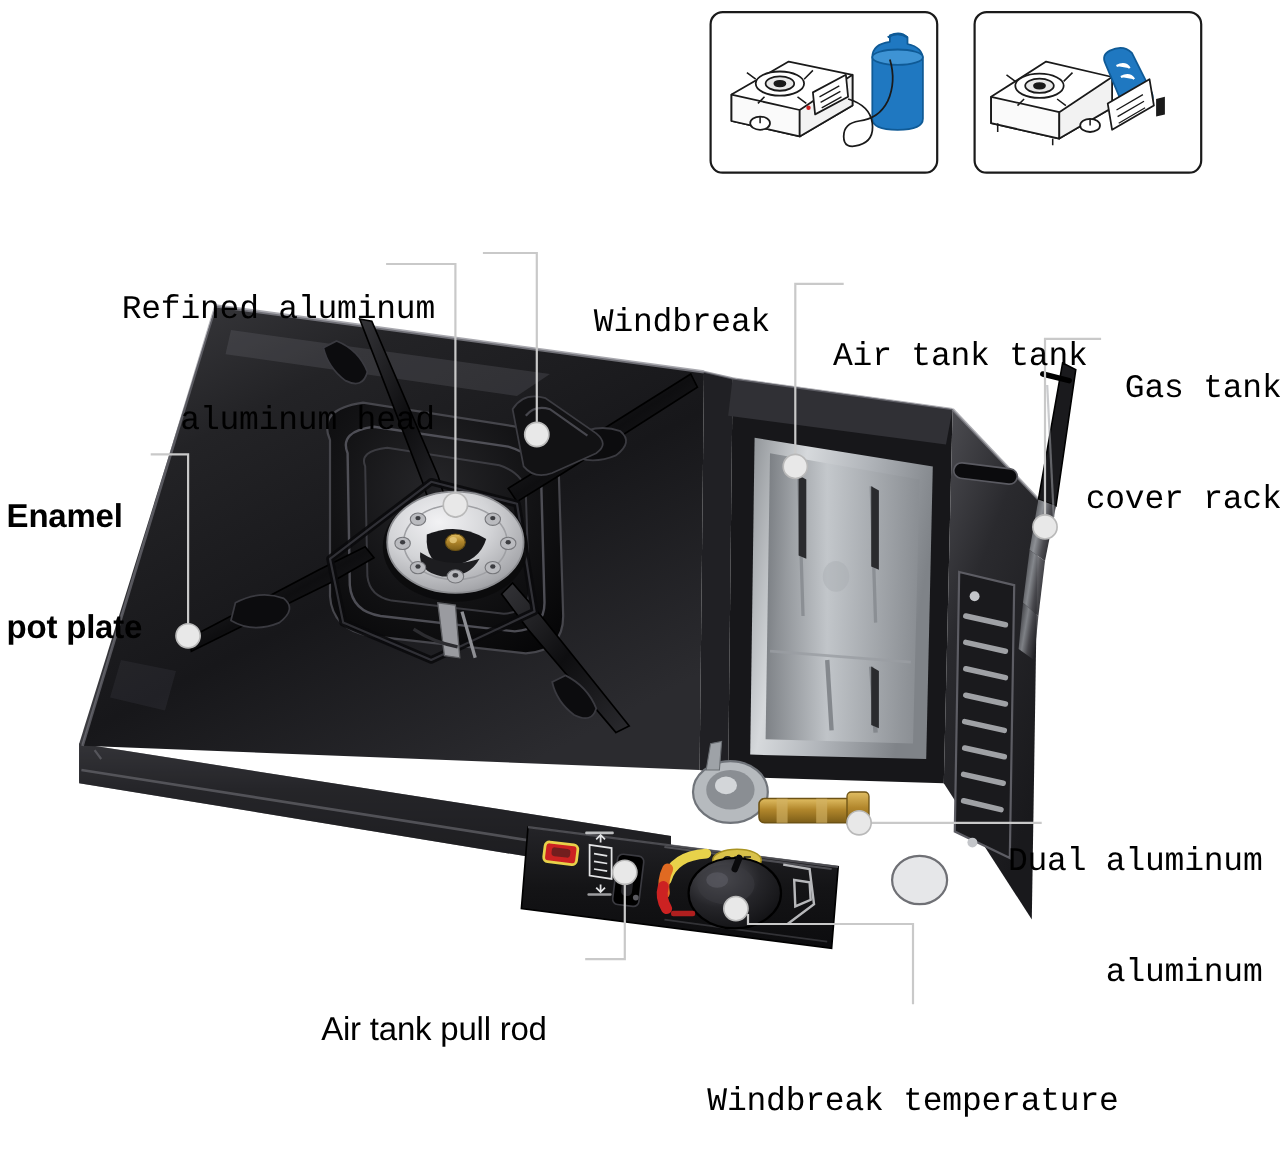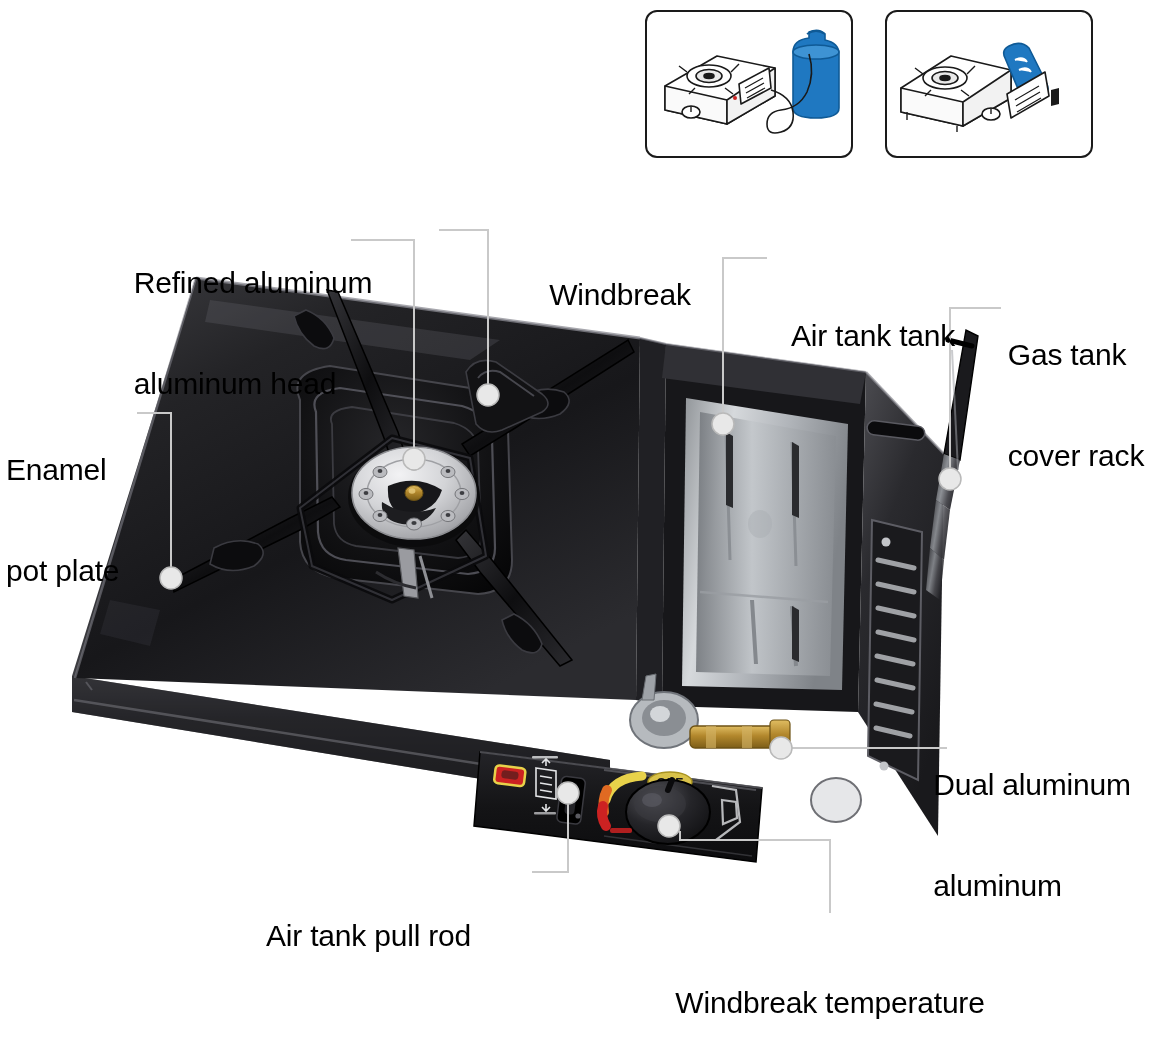--- a/index.html
+++ b/index.html
@@ -40,21 +40,21 @@
 
   
   .callout {
     position: absolute;
     color: #000000;
     font-size: 30px;
     line-height: 1.13;
     white-space: pre;
     letter-spacing: -0.2px;
   }
-  .callout.ctr { text-align: left; }
+  .callout.ctr { text-align: right; font-family: Liberation Mono, monospace; }
   .callout.lft { text-align: left; }
 
   
   #leaders {
     position: absolute;
     left: 0; top: 0;
     width: 1170px;
     height: 1050px;
     pointer-events: none;
   }
@@ -447,40 +447,40 @@
 
   <div class="callout ctr" style="left:253px; top:198px; transform:translateX(-50%);">
     <div>Refined aluminum</div>
     <div>aluminum head</div>
   </div>
 
   <div class="callout ctr" style="left:620px; top:210px; transform:translateX(-50%);">
     <div>Windbreak</div>
   </div>
 
-  <div class="callout ctr" style="left:873px; top:251px; transform:translateX(-50%);">
+  <div class="callout ctr" style="left:873px; top:241px; transform:translateX(-50%);">
     <div>Air tank tank</div>
   </div>
 
   <div class="callout ctr" style="left:1076px; top:270px; transform:translateX(-50%);">
     <div>Gas tank</div>
     <div>cover rack</div>
   </div>
 
-  <div class="callout lft" style="left:6px; top:385px;">
+  <div class="callout lft" style="left:6px; top:385px;font-weight:bold;">
     <div>Enamel</div>
     <div>pot plate</div>
   </div>
 
   <div class="callout ctr" style="left:1032px; top:700px; transform:translateX(-50%);">
     <div>Dual aluminum</div>
     <div>aluminum</div>
   </div>
 
-  <div class="callout lft" style="left:266px; top:851px;text-align:right;">
+  <div class="callout lft" style="left:292px; top:851px;text-align:right;">
     <div>Air tank pull rod</div>
   </div>
 
   <div class="callout ctr" style="left:830px; top:918px; transform:translateX(-50%);">
     <div>Windbreak temperature</div>
     
   </div>
 
 </div>
 

